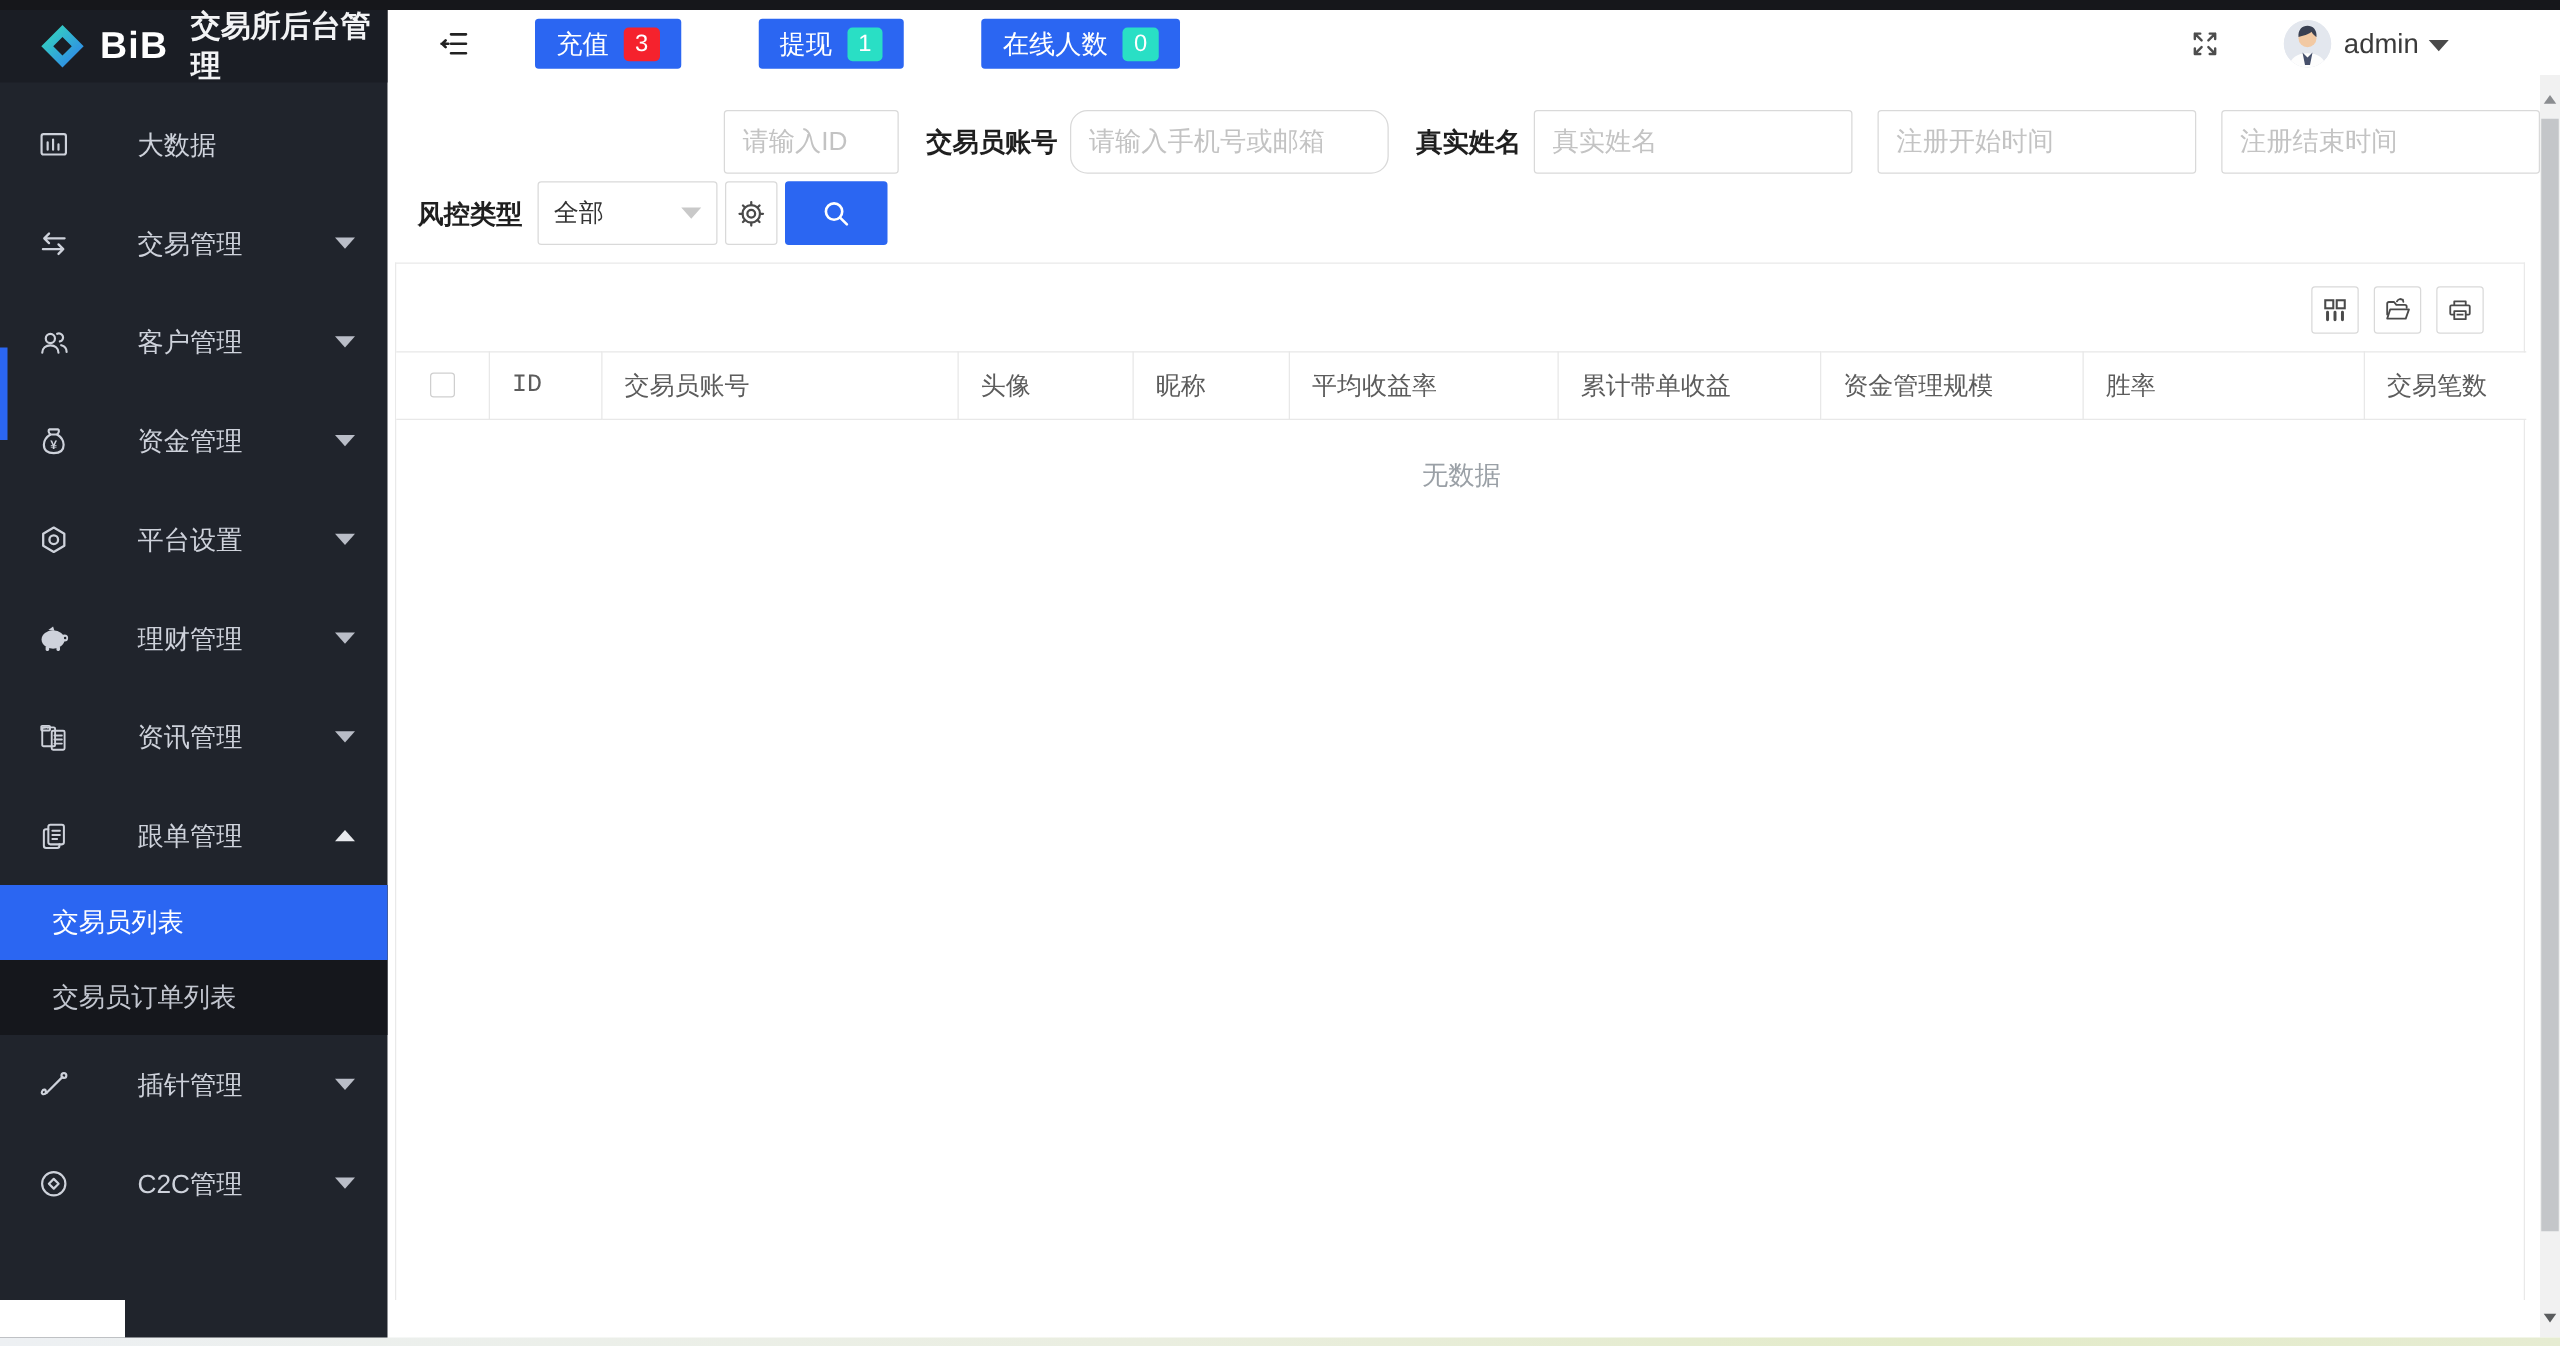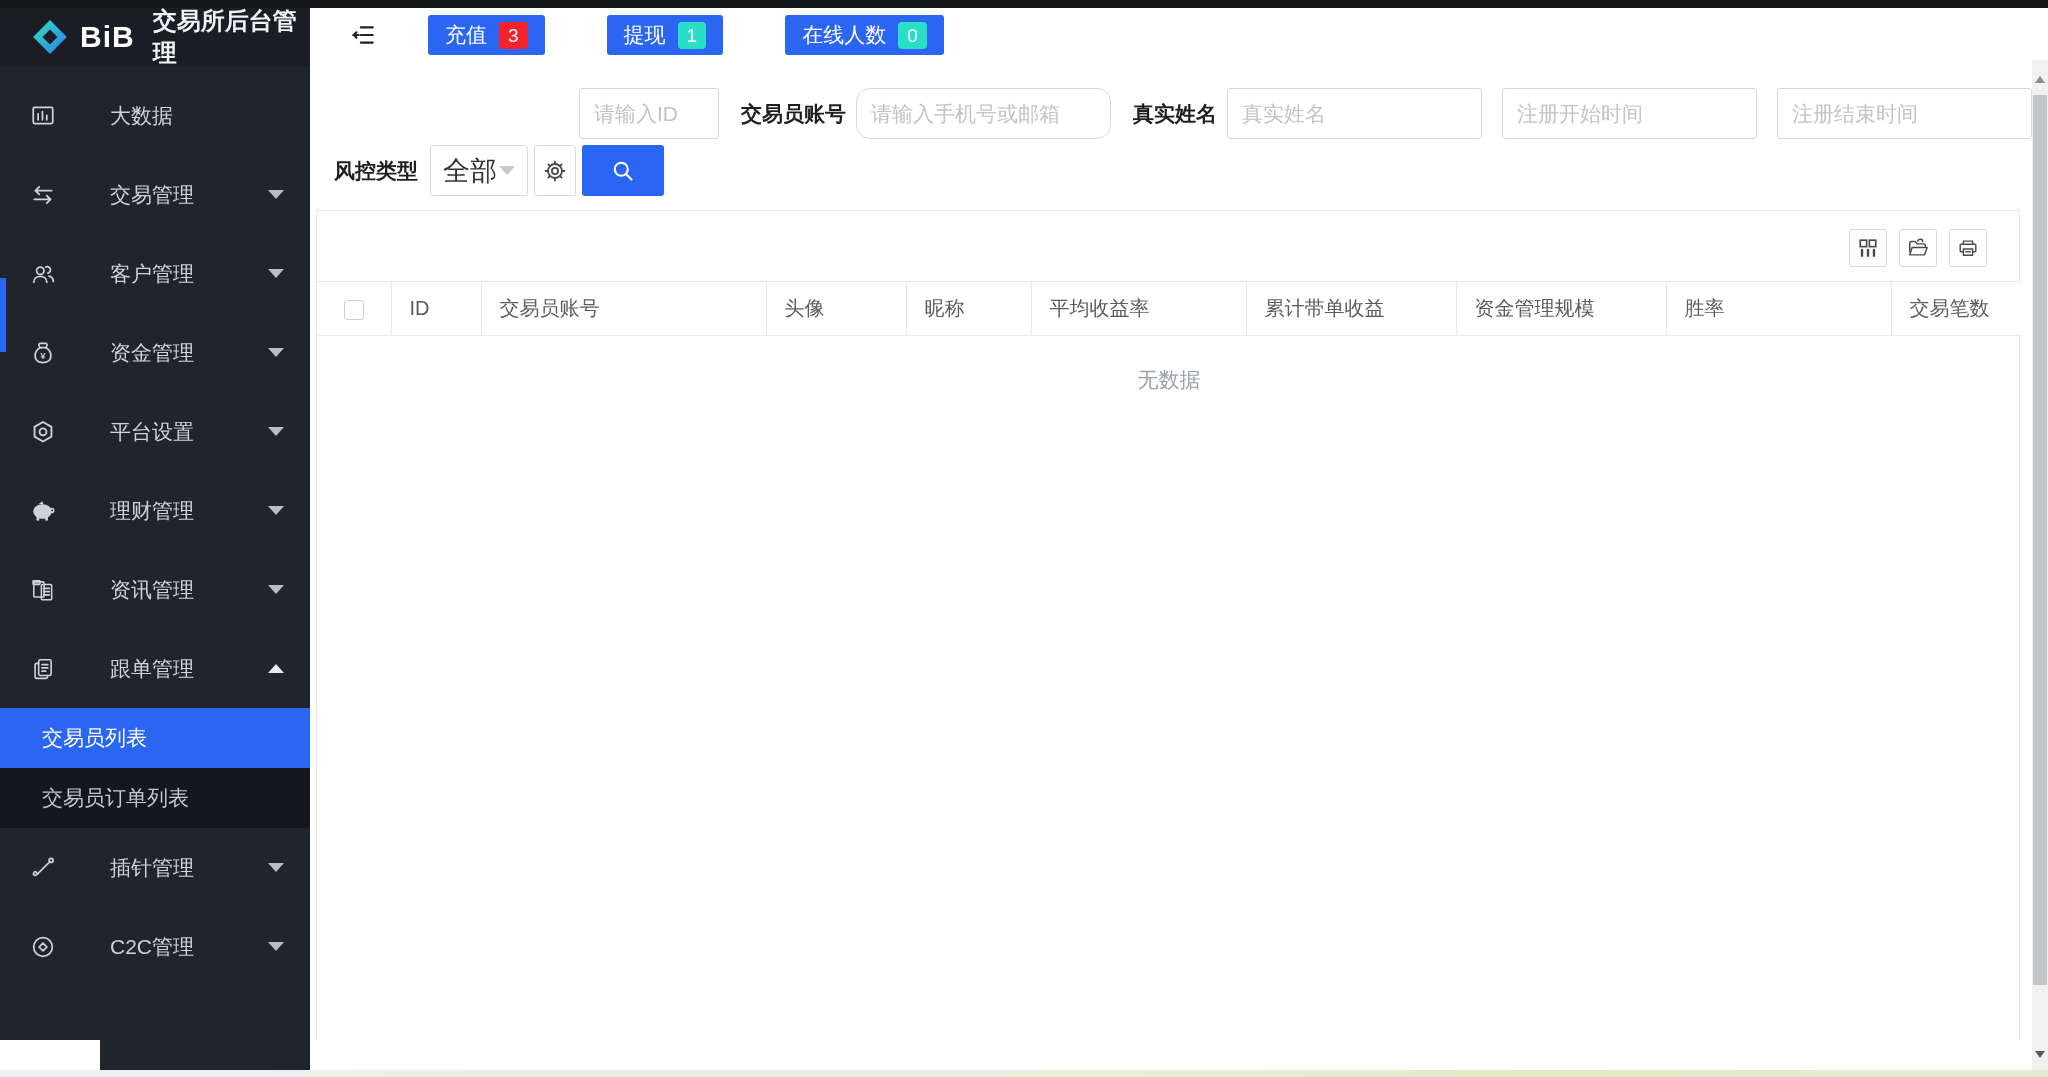--- a/index.html
+++ b/index.html
@@ -52,36 +52,36 @@
   .f-row2 { margin-top:6px; }
   .f-input { height:51px; border:1px solid #d9d9d9; border-radius:3px; font-size:21px; color:#333;
              padding:0 14px; outline:none; font-family:inherit; background:#fff; }
   .f-input::placeholder { color:#c3c3c3; }
   .in-id { width:140px; }
   .in-account { width:255px; margin-left:10px;border-radius:14px; }
   .in-realname { width:255px; margin-left:10px; }
   .in-date { width:255px; margin-left:20px; }
   .f-label { font-size:21px; font-weight:bold; color:#1f1f1f; margin-left:22px; white-space:nowrap; }
   .risk-label { margin-left:10px; }
-  .f-select { width:98px; height:51px; border:1px solid #d9d9d9; border-radius:3px; margin-left:12px;
-              display:flex; align-items:center; padding:0 12px; font-size:27px; color:#333; cursor:pointer; position:relative; }
+  .f-select { width:144px; height:51px; border:1px solid #d9d9d9; border-radius:3px; margin-left:12px;
+              display:flex; align-items:center; padding:0 12px; font-size:20px; color:#333; cursor:pointer; position:relative; }
   .sel-caret { position:absolute; right:12px; width:0; height:0; border-left:8px solid transparent;
                border-right:8px solid transparent; border-top:9px solid #c9c9c9; }
   .gear-btn { width:42px; height:51px; border:1px solid #d9d9d9; border-radius:3px; background:#fff;
               margin-left:6px; display:flex; align-items:center; justify-content:center; cursor:pointer; }
   .search-btn { width:82px; height:51px; border:none; border-radius:3px; background:#2b66f2; margin-left:6px;
                 display:flex; align-items:center; justify-content:center; cursor:pointer; }
 
   
   .card { margin:14px 12px 0 6px; width:1704px; height:830px;
           border:1px solid #e9e9e9; border-bottom:none; background:#fff; }
   .card-toolbar { display:flex; justify-content:flex-end; gap:12px; padding:18px 32px 0 0; }
   .tool-btn { width:38px; height:38px; border:1px solid #d9d9d9; border-radius:3px; background:#fff;
               display:flex; align-items:center; justify-content:center; cursor:pointer; }
-  table.grid { border-collapse:collapse; width:100%; margin-top:14px; table-layout:fixed; }
+  table.grid { border-collapse:collapse; width:100%; margin-top:14px; table-layout:fixed;font-family:Liberation Mono, monospace; }
   .grid th { height:54px; border-top:1px solid #e8e8e8; border-bottom:1px solid #e8e8e8; border-right:1px solid #e8e8e8;
              font-size:20px; font-weight:normal; color:#5c5c5c; text-align:left; padding-left:18px; background:#fff; }
   .grid th:last-child { border-right:none; }
   .grid th.chk-col { padding-left:0; text-align:center; }
   .checkbox { display:inline-block; width:20px; height:20px; border:1px solid #cfcfcf; border-radius:3px;
               background:#fff; vertical-align:middle; cursor:pointer; }
   .empty-cell { height:88px; text-align:center; font-size:21px; color:#9aa0a6; }
 
   
   .v-scrollbar { position:absolute; right:0; top:60px; width:16px; height:1010px; background:#f1f1f1; z-index:50; }
@@ -261,20 +261,39 @@
     </button>
     <button class="stat-btn">
       <span>提现</span>
       <span class="stat-badge teal">1</span>
     </button>
     <button class="stat-btn">
       <span>在线人数</span>
       <span class="stat-badge teal">0</span>
     </button>
 
+    <div class="header-right">
+      <svg class="fs-icon" viewBox="0 0 24 24" fill="none" stroke="#4d4d4d" stroke-width="1.8" stroke-linecap="round" stroke-linejoin="round">
+        <path d="M9.5 9.5 L4.5 4.5 M4.5 8.5 V4.5 H8.5"></path>
+        <path d="M14.5 9.5 L19.5 4.5 M15.5 4.5 H19.5 V8.5"></path>
+        <path d="M9.5 14.5 L4.5 19.5 M4.5 15.5 V19.5 H8.5"></path>
+        <path d="M14.5 14.5 L19.5 19.5 M19.5 15.5 V19.5 H15.5"></path>
+      </svg>
+      <div class="avatar">
+        <svg viewBox="0 0 38 38">
+          <circle cx="19" cy="19" r="19" fill="#e3e7ee"></circle>
+          <path d="M4 38 c1-8 7-11.5 15-11.5 s14 3.5 15 11.5 z" fill="#fdfdfd"></path>
+          <path d="M15 26 l4 4 4-4 -2 10 h-4 z" fill="#46506b"></path>
+          <circle cx="19" cy="14.5" r="7.2" fill="#f2c9a3"></circle>
+          <path d="M11.8 13.5 c-.5-6 3-9 7.2-9 s7.7 3 7.2 9 c-2.6-1.6-4-4.2-4-4.2 -2 2-7 3.4-10.4 4.2 z" fill="#394052"></path>
+        </svg>
+      </div>
+      <span class="user-name">admin</span>
+      <span class="dd-caret"></span>
+    </div>
   </div>
 
   <div class="filters">
     <div class="f-row f-row1">
       <input class="f-input in-id" placeholder="请输入ID" style="">
       <span class="f-label">交易员账号</span>
       <input class="f-input in-account" placeholder="请输入手机号或邮箱" style="">
       <span class="f-label">真实姓名</span>
       <input class="f-input in-realname" placeholder="真实姓名" style="">
       <input class="f-input in-date" placeholder="注册开始时间" style="">

